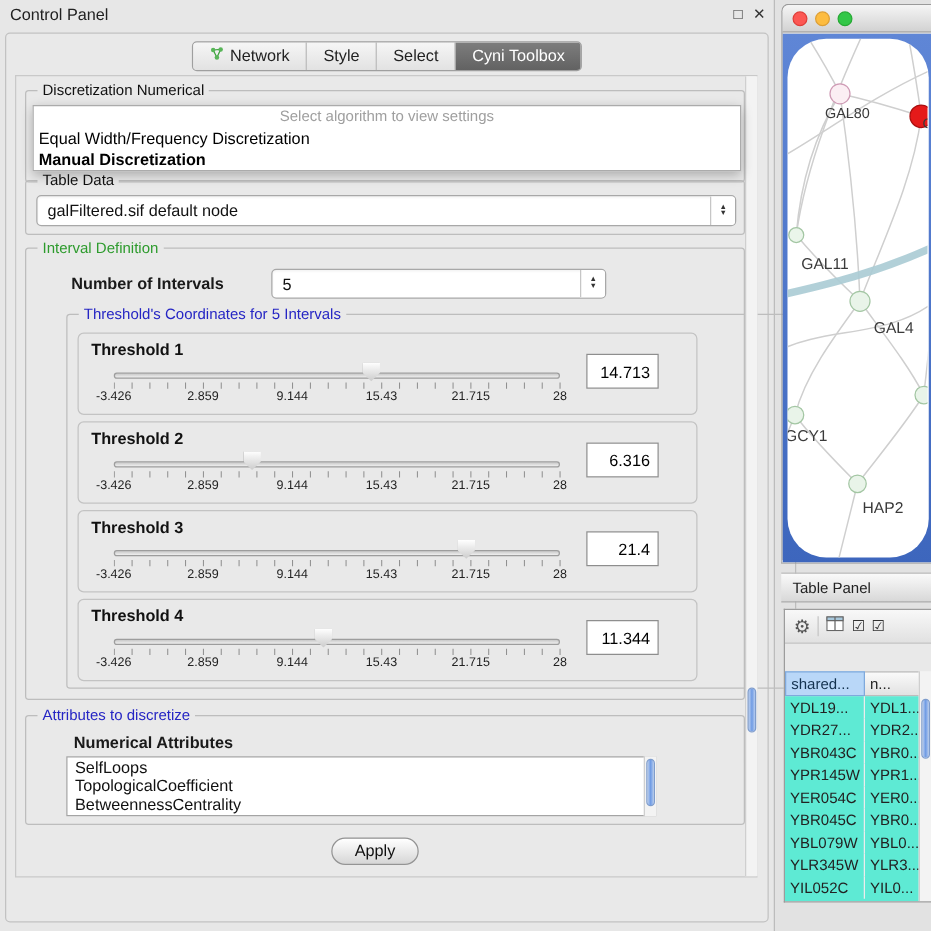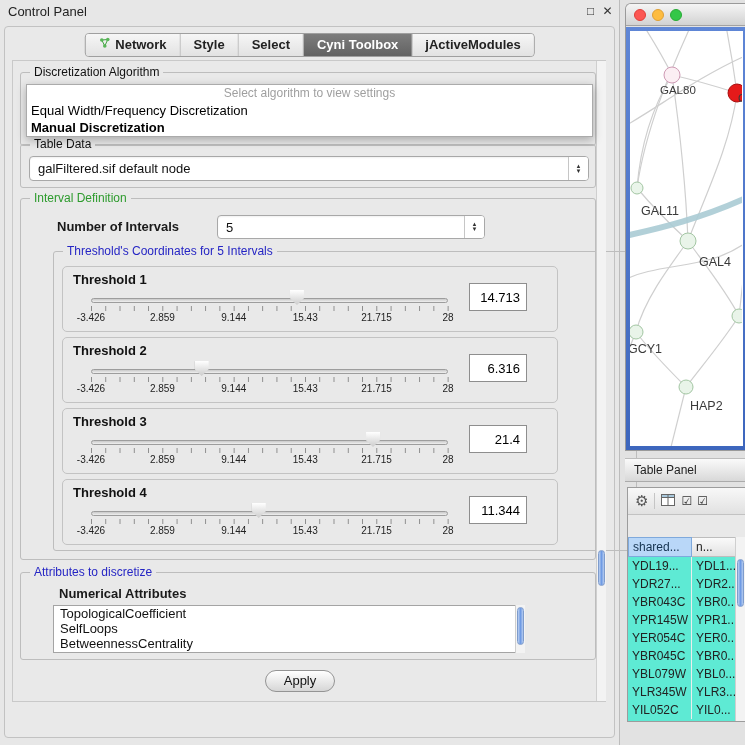--- a/index.html
+++ b/index.html
@@ -7,21 +7,21 @@
 body { position:relative; font-family:"Liberation Sans",sans-serif; background:#e2e2e2; overflow:hidden; color:#1a1a1a; }
 
 
 #cp { position:absolute; left:0; top:0; width:620px; height:745px; background:#e7e7e7; border-right:1px solid #bcbcbc; }
 #cp-title { position:absolute; left:8px; top:4px; font-size:13px; color:#222; }
 .winbtn { position:absolute; top:4px; width:15px; height:15px; font-size:12px; color:#333; text-align:center; line-height:15px; cursor:default; }
 #cp-outer { position:absolute; left:4px; top:26px; width:611px; height:712px; border:1px solid #c2c2c2; border-radius:4px; background:#e9e9e9; }
 #cp-content-border { position:absolute; left:12px; top:60px; width:594px; height:642px; border:1px solid #c9c9c9; background:#e9e9e9; }
 
 .tabbar { position:absolute; display:flex; border:1px solid #9f9f9f; border-radius:4px; overflow:hidden; height:24px; }
-.tab { display:flex; align-items:center; gap:5px; padding:0 13px; font-size:13px; line-height:22px; color:#222; border-right:1px solid #b9b9b9; background:linear-gradient(#f6f6f6,#e2e2e2); white-space:nowrap;font-weight:bold; }
+.tab { display:flex; align-items:center; gap:5px; padding:0 13px; font-size:13px; line-height:22px; color:#222; border-right:1px solid #b9b9b9; background:linear-gradient(#f6f6f6,#e2e2e2); white-space:nowrap; }
 .tab:last-child { border-right:none; }
 .tab.active { background:linear-gradient(#7d7d7d,#626262); color:#fff; }
 #top-tabs { top:33px; left:50%; transform:translateX(-50%); }
 #bottom-tabs { top:705px; left:50%; transform:translateX(-50%); }
 
 .group { position:absolute; border:1px solid #bdbdbd; border-radius:3px; }
 .legend { position:absolute; top:-8px; left:9px; background:#e9e9e9; padding:0 4px; font-size:12px; white-space:nowrap; }
 .legend.green { color:#2d9b2d; } .legend.blue { color:#2525c4; } .legend.black { color:#111; }
 
 .combo { position:absolute; height:25px; background:#fff; border:1px solid #a8a8a8; border-radius:4px; display:flex; align-items:center; overflow:hidden; box-shadow:inset 0 1px 2px rgba(0,0,0,.06); }
@@ -50,21 +50,21 @@
 .vscroll { position:absolute; background:#f3f3f3; border-left:1px solid #cfcfcf; }
 .vthumb { position:absolute; left:1px; right:1px; border-radius:4px; background:linear-gradient(90deg,#bcd0f0,#6f9be4 50%,#b6ccf0); border:1px solid #7e9ccc; }
 
 #apply { position:absolute; left:265px; top:670px; width:70px; height:22px; border:1px solid #949494; border-radius:11px; background:linear-gradient(#ffffff,#d6d6d6); font-size:13px; text-align:center; line-height:20px; color:#111; }
 
 
 #net-win { position:absolute; left:625px; top:3px; width:122px; height:448px; border:1px solid #9a9a9a; border-right:none; border-radius:6px 0 0 0; overflow:hidden; }
 #net-titlebar { height:22px; background:linear-gradient(#f5f5f5,#d2d2d2); border-bottom:1px solid #a2a2a2; position:relative; }
 .light { position:absolute; top:5px; width:12px; height:12px; border-radius:50%; }
 #net-body { position:absolute; left:0; top:23px; right:0; bottom:0; background:linear-gradient(180deg,#5f86d6,#3d66bd); padding:4px; }
-#net-canvas { width:100%; height:100%; background:#fff; overflow:hidden; }
+#net-canvas { width:100%; height:100%; background:#fff; overflow:hidden;border-radius:31px; }
 #net-canvas text { fill:#3a3a3a; font-family:"Liberation Sans",sans-serif; }
 
 #tp-header { position:absolute; left:625px; top:458px; width:120px; height:24px; background:linear-gradient(#fafafa,#d8d8d8); border-top:1px solid #bdbdbd; border-bottom:1px solid #ababab; font-size:12px; line-height:23px; padding-left:9px; color:#222; }
 
 #tbl-win { position:absolute; left:627px; top:487px; width:118px; height:235px; background:#e9e9e9; border:1px solid #9c9c9c; border-right:none; overflow:hidden; }
 #tbl-toolbar { height:27px; background:linear-gradient(#f8f8f8,#e1e1e1); border-bottom:1px solid #c2c2c2; display:flex; align-items:center; gap:6px; padding:0 7px; color:#444; }
 .tool-sep { width:1px; height:16px; background:#c5c5c5; }
 .gear { font-size:15px; color:#555; }
 .cbx { font-size:12px; color:#333; letter-spacing:-1px; }
 #tbl-head { position:absolute; left:0; top:49px; width:107px; height:20px; display:flex; }
@@ -100,27 +100,24 @@
     </div>
     <div class="tab">
         <span>Style</span>
       </div>
     <div class="tab">
         <span>Select</span>
       </div>
     <div class="tab active">
         <span>Cyni Toolbox</span>
       </div>
-    <div class="tab">
-        <span>jActiveModules</span>
-      </div>
   </div>
 
   <div class="group" style="left:20px; top:72px; width:576px; height:74px;">
-    <div class="legend black">Discretization Algorithm</div>
+    <div class="legend black">Discretization Numerical</div>
     <div class="combo" style="left:8px; top:22px; width:560px;">
       <div class="combo-text"></div>
       <div class="combo-btn aqua">
           <span>▲</span>
           <span>▼</span>
         </div>
     </div>
   </div>
 
   <div id="popup">
@@ -209,22 +206,22 @@
           <span class="tlab t5">28</span>
         <div class="valbox">11.344</div>
       </div>
     </div>
   </div>
 
   <div class="group" style="left:20px; top:572px; width:576px; height:88px;">
     <div class="legend blue">Attributes to discretize</div>
     <div style="position:absolute; left:38px; top:13px; font-size:13px; font-weight:bold;">Numerical Attributes</div>
     <div id="attr-list">
+      <div class="attr-item">SelfLoops</div>
       <div class="attr-item">TopologicalCoefficient</div>
-      <div class="attr-item">SelfLoops</div>
       <div class="attr-item">BetweennessCentrality</div>
     </div>
     <div class="vscroll" style="left:494px; top:32px; width:10px; height:48px;">
       <div class="vthumb" style="top:2px; height:38px;"></div>
     </div>
   </div>
 
   <div class="vscroll" style="left:596px; top:61px; width:10px; height:640px;">
     <div class="vthumb" style="top:489px; height:36px;"></div>
   </div>

